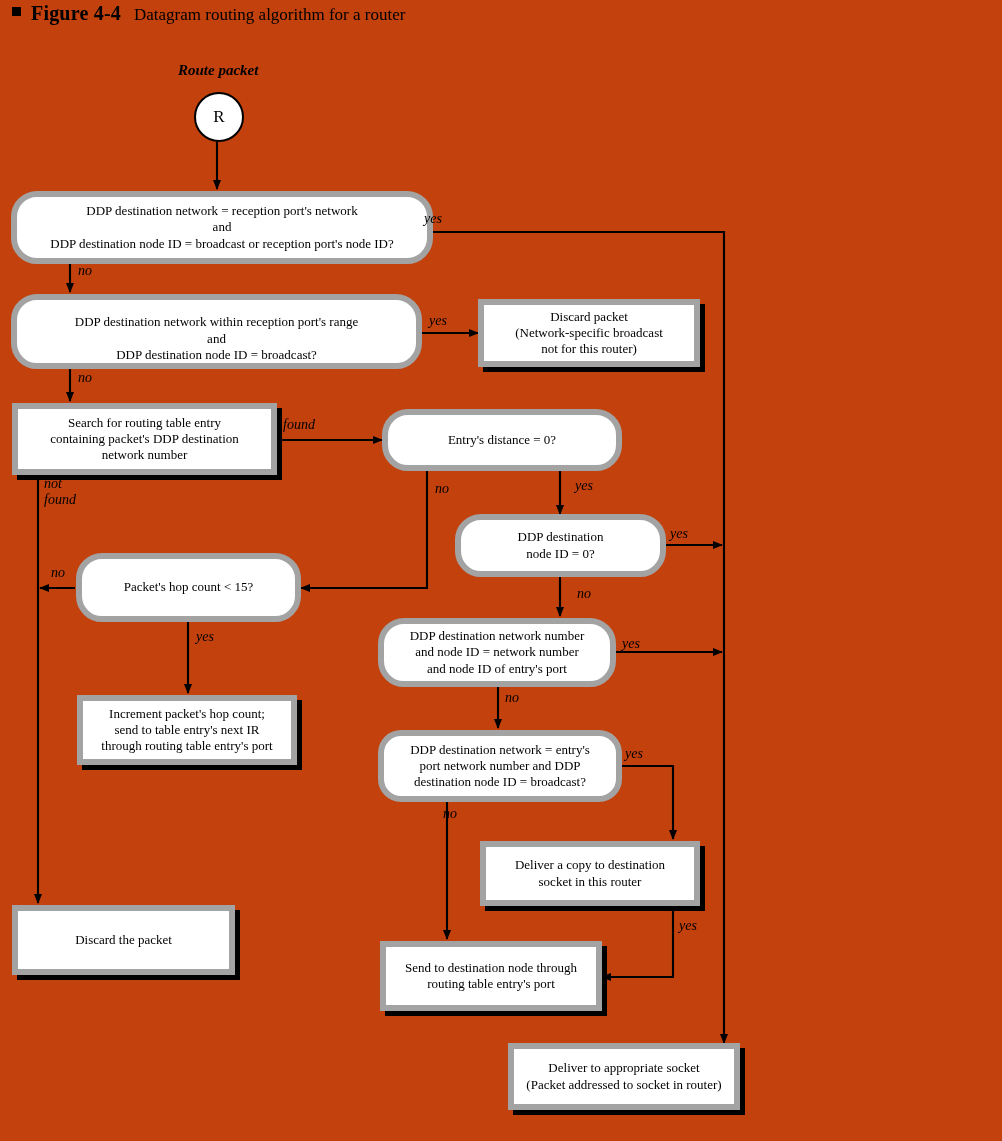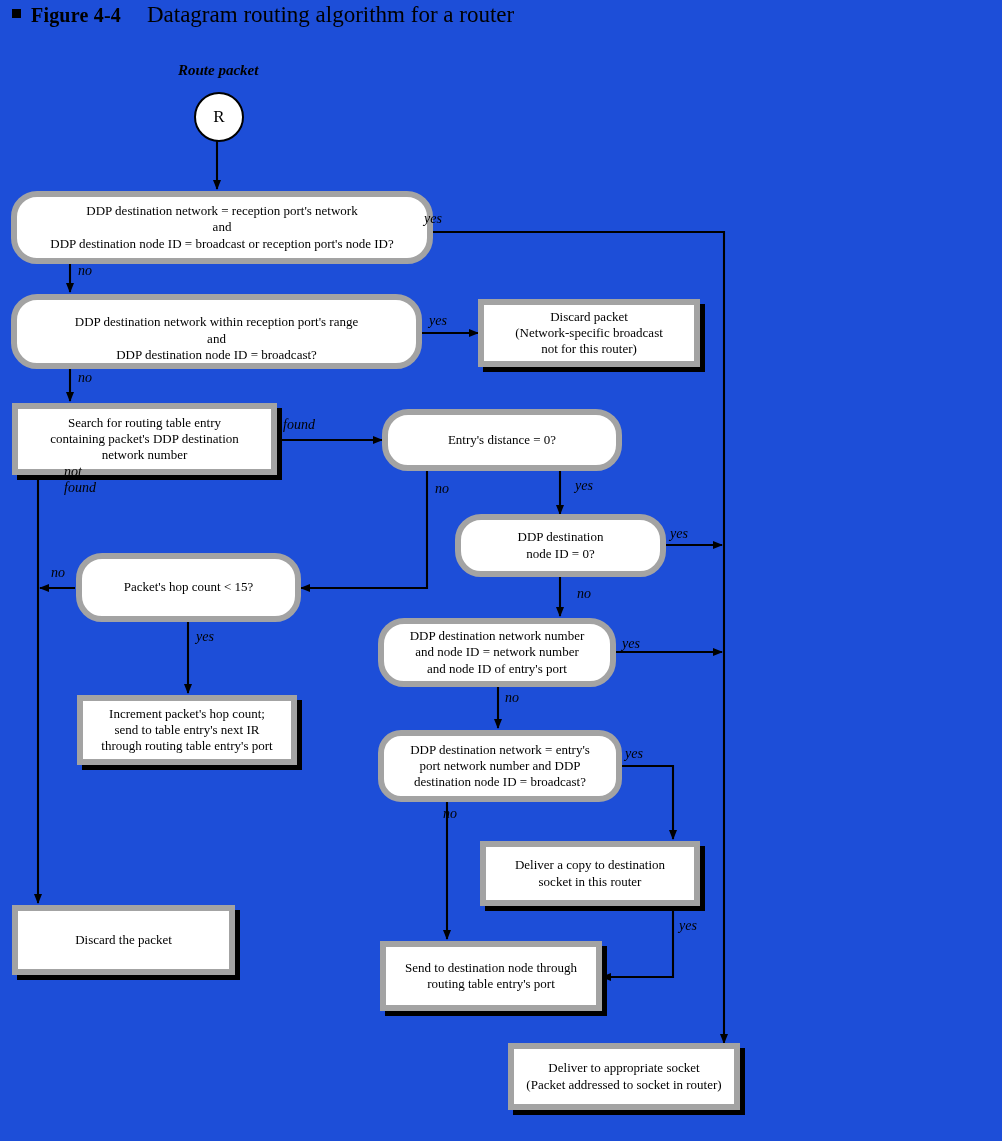--- a/index.html
+++ b/index.html
@@ -9,21 +9,21 @@
   }
   body {
     font-family: "Liberation Serif", "DejaVu Serif", serif;
     color: #000000;
   }
   #page {
     position: relative;
     width: 1002px;
     height: 1141px;
     overflow: hidden;
-    background: #1d4ed8;
+    background: #c2410c;
   }
 
   
   .caption {
     position: absolute;
     left: 12px;
     top: 2px;
     display: flex;
     align-items: baseline;
     gap: 10px;
@@ -36,22 +36,22 @@
     display: inline-block;
     position: relative;
     top: -4px;
   }
   .caption .fig-num {
     font-weight: bold;
     font-size: 20px;
     letter-spacing: 0.2px;
   }
   .caption .fig-title {
-    font-size: 23px;
-    margin-left: 16px;
+    font-size: 17px;
+    margin-left: 3px;
   }
 
   
   #wires {
     position: absolute;
     left: 0; top: 0;
     width: 1002px;
     height: 1141px;
     pointer-events: none;
   }
@@ -224,21 +224,21 @@
 
   <div class="node shadow-box" style="left:508px; top:1043px; width:232px; height:67px;">
     <span class="txt">Deliver to appropriate socket<br>(Packet addressed to socket in router)</span>
   </div>
 
   <div class="edge-label" style="left:424px; top:211px;">yes</div>
   <div class="edge-label" style="left:78px; top:263px;">no</div>
   <div class="edge-label" style="left:429px; top:313px;">yes</div>
   <div class="edge-label" style="left:78px; top:370px;">no</div>
   <div class="edge-label" style="left:283px; top:417px;">found</div>
-  <div class="edge-label" style="left:44px; top:464px;margin-left:20px;">not<br>found</div>
+  <div class="edge-label" style="left:44px; top:476px;">not<br>found</div>
   <div class="edge-label" style="left:435px; top:481px;">no</div>
   <div class="edge-label" style="left:575px; top:478px;">yes</div>
   <div class="edge-label" style="left:670px; top:526px;">yes</div>
   <div class="edge-label" style="left:577px; top:586px;">no</div>
   <div class="edge-label" style="left:51px; top:565px;">no</div>
   <div class="edge-label" style="left:196px; top:629px;">yes</div>
   <div class="edge-label" style="left:622px; top:636px;">yes</div>
   <div class="edge-label" style="left:505px; top:690px;">no</div>
   <div class="edge-label" style="left:625px; top:746px;">yes</div>
   <div class="edge-label" style="left:443px; top:806px;">no</div>

